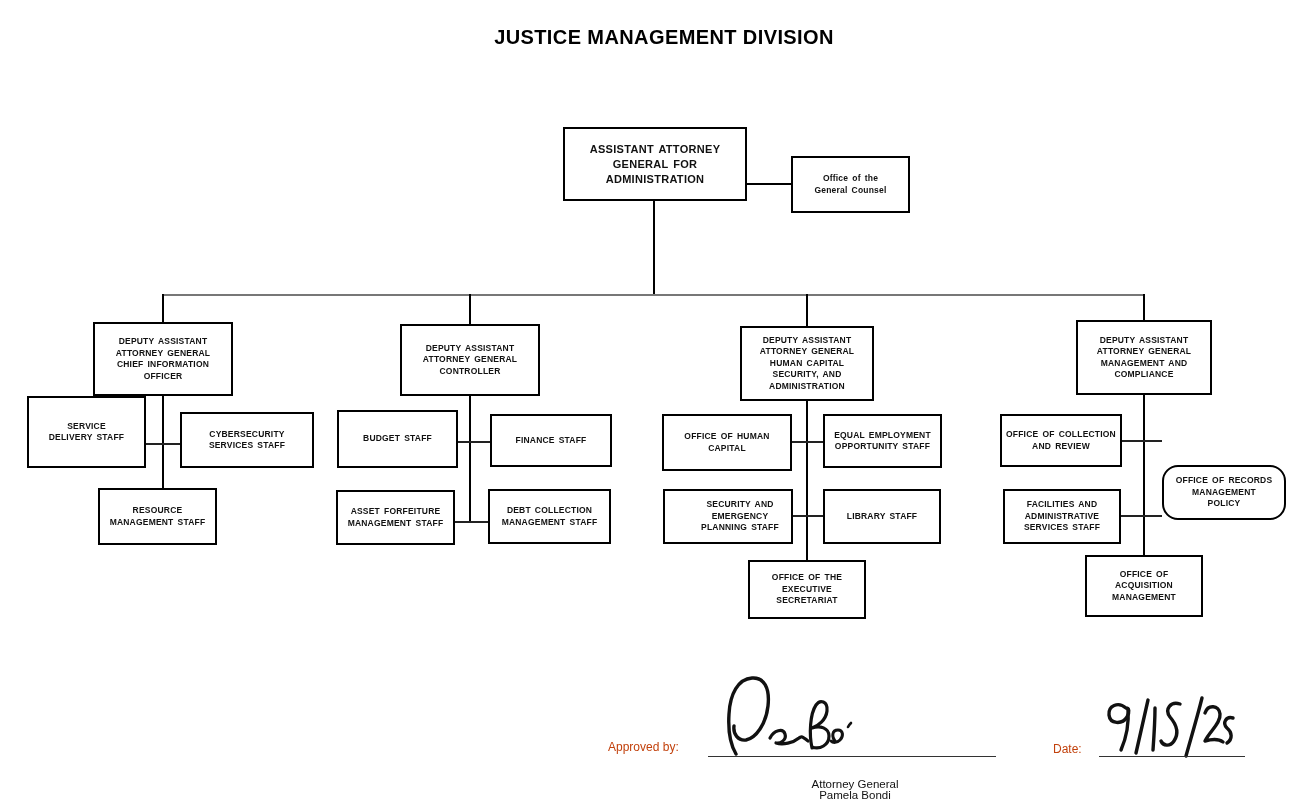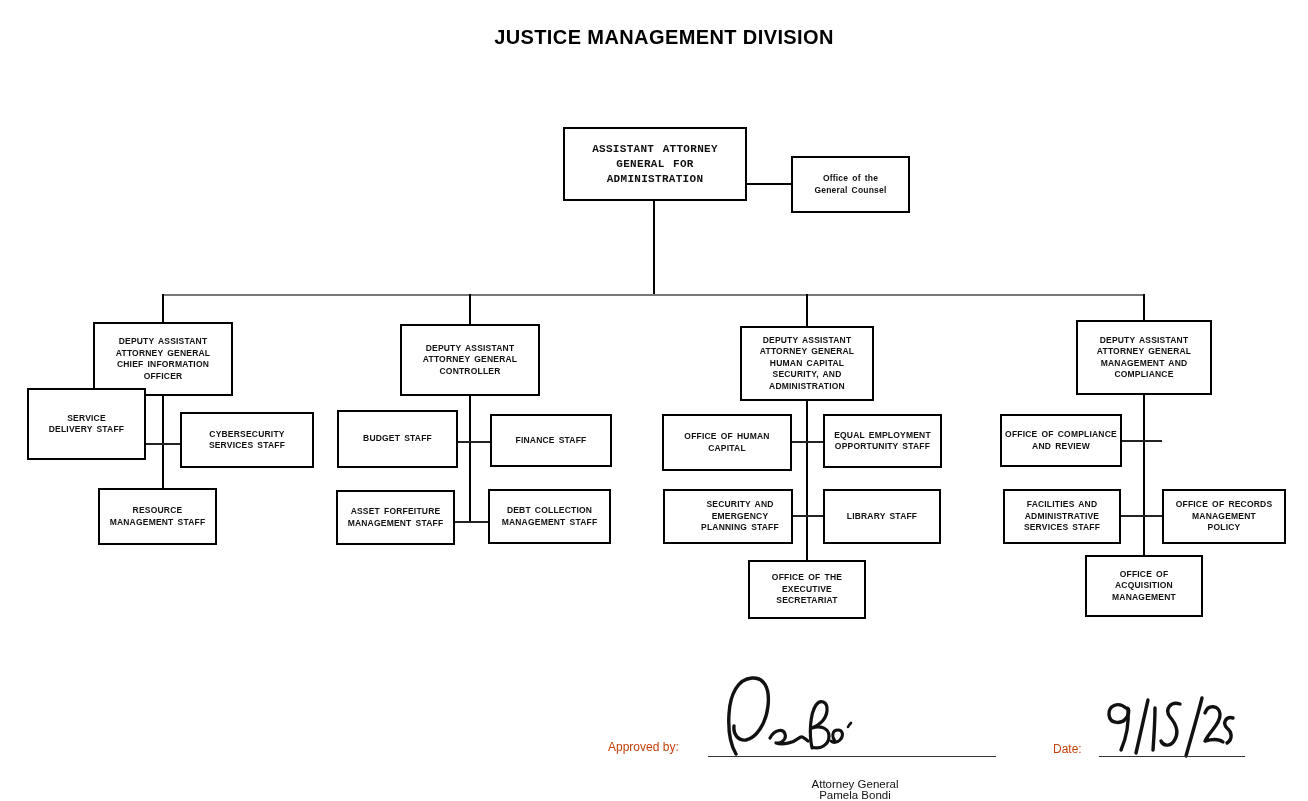--- a/index.html
+++ b/index.html
@@ -12,21 +12,21 @@
     position:absolute; top:26px; left:10px; width:1308px; text-align:center;
     font-size:20px; font-weight:bold; letter-spacing:0.4px; color:#000;
   }
   .obox {
     position:absolute; border:2px solid #000; background:#fff;
     display:flex; align-items:center; justify-content:center;
     text-align:center; font-size:8.5px; line-height:11.5px;
     letter-spacing:0.2px; word-spacing:1.5px; white-space:pre-line;
     box-sizing:border-box; color:#111;font-weight:bold;
   }
-  .obox.bold { font-weight:bold; font-size:11px; line-height:15px; letter-spacing:0.3px;font-family:Liberation Mono, monospace; }
+  .obox.bold { font-weight:bold; font-size:11px; line-height:15px; letter-spacing:0.3px; }
   .vline, .hline { position:absolute; background:#000; }
   .hline.light { background:#777; }
   .thin { background:#222; }
   .sig-label { position:absolute; font-size:12px; color:#c2410c; }
   .sig-rule { position:absolute; background:#333; height:1px; }
   .sig-caption { position:absolute; font-size:11.5px; color:#111; text-align:center; }
   svg.ink { position:absolute; overflow:visible; }
   svg.ink path { fill:none; stroke:#111; stroke-linecap:round; stroke-linejoin:round; }
 </style>
 </head>
@@ -49,21 +49,21 @@
   <div class="vline" style="left:469px; top:294px; width:2px; height:30px;"></div>
   <div class="vline" style="left:806px; top:294px; width:2px; height:32px;"></div>
   <div class="vline" style="left:1143px; top:294px; width:2px; height:26px;"></div>
 
   <div class="obox" style="left:93px; top:322px; width:140px; height:74px;">DEPUTY ASSISTANT
 ATTORNEY GENERAL
 CHIEF INFORMATION
 OFFICER</div>
   <div class="vline" style="left:162px; top:396px; width:2px; height:92px;"></div>
   <div class="hline thin" style="left:146px; top:443px; width:34px; height:1.5px;"></div>
-  <div class="obox" style="left:27px; top:388px; width:119px; height:72px;">SERVICE
+  <div class="obox" style="left:27px; top:396px; width:119px; height:72px;">SERVICE
 DELIVERY STAFF</div>
   <div class="obox" style="left:180px; top:412px; width:134px; height:56px;">CYBERSECURITY
 SERVICES STAFF</div>
   <div class="obox" style="left:98px; top:488px; width:119px; height:57px;">RESOURCE
 MANAGEMENT STAFF</div>
 
   <div class="obox" style="left:400px; top:324px; width:140px; height:72px;">DEPUTY ASSISTANT
 ATTORNEY GENERAL
 CONTROLLER</div>
   <div class="vline" style="left:469px; top:396px; width:2px; height:126px;"></div>
@@ -96,26 +96,26 @@
 EXECUTIVE
 SECRETARIAT</div>
 
   <div class="obox" style="left:1076px; top:320px; width:136px; height:75px;">DEPUTY ASSISTANT
 ATTORNEY GENERAL
 MANAGEMENT AND
 COMPLIANCE</div>
   <div class="vline" style="left:1143px; top:395px; width:2px; height:160px;"></div>
   <div class="hline thin" style="left:1122px; top:440px; width:40px; height:1.5px;"></div>
   <div class="hline thin" style="left:1121px; top:515px; width:41px; height:1.5px;"></div>
-  <div class="obox" style="left:1000px; top:414px; width:122px; height:53px;">OFFICE OF COMPLIANCE
+  <div class="obox" style="left:1000px; top:414px; width:122px; height:53px;">OFFICE OF COLLECTION
 AND REVIEW</div>
   <div class="obox" style="left:1003px; top:489px; width:118px; height:55px;">FACILITIES AND
 ADMINISTRATIVE
 SERVICES STAFF</div>
-  <div class="obox" style="left:1162px; top:489px; width:124px; height:55px;">OFFICE OF RECORDS
+  <div class="obox" style="left:1162px; top:465px; width:124px; height:55px;border-radius:16px;">OFFICE OF RECORDS
 MANAGEMENT
 POLICY</div>
   <div class="obox" style="left:1085px; top:555px; width:118px; height:62px;">OFFICE OF
 ACQUISITION
 MANAGEMENT</div>
 
   <div class="sig-label" style="left:608px; top:740px;">Approved by:</div>
 
   <svg class="ink" style="left:700px; top:672px;" width="210" height="88" viewBox="0 0 210 88" aria-hidden="true">
     <path stroke-width="3.4" d="M 36,82 C 30,72 28,58 29,42 C 30,22 38,7 52,6 C 64,5 70,16 68,34 C 66,52 56,66 46,68 C 38,69 33,62 34,54"></path>

